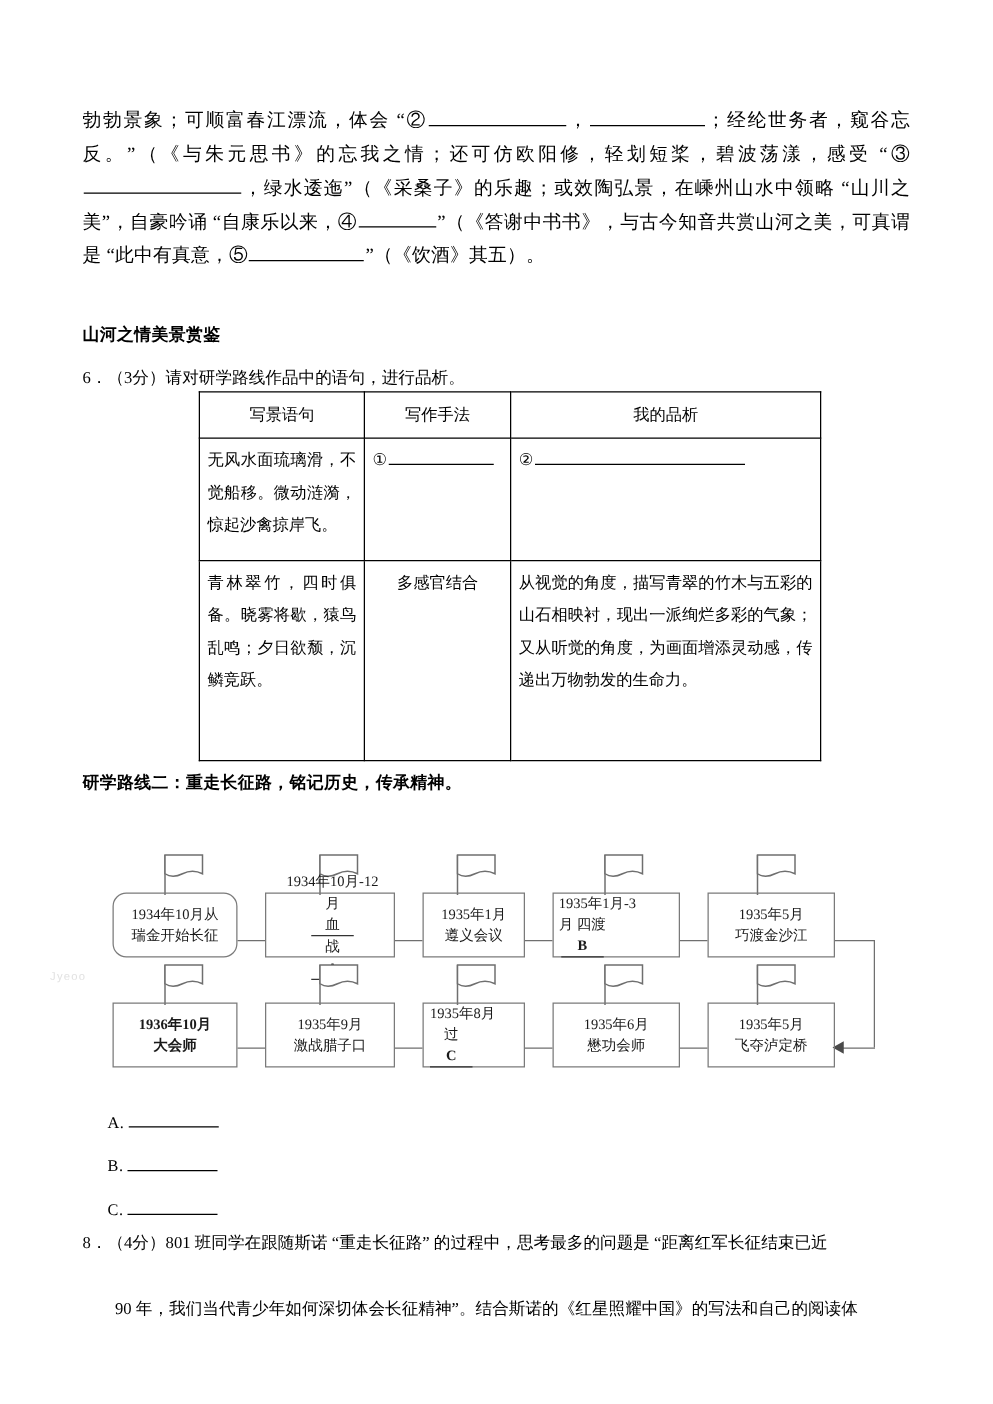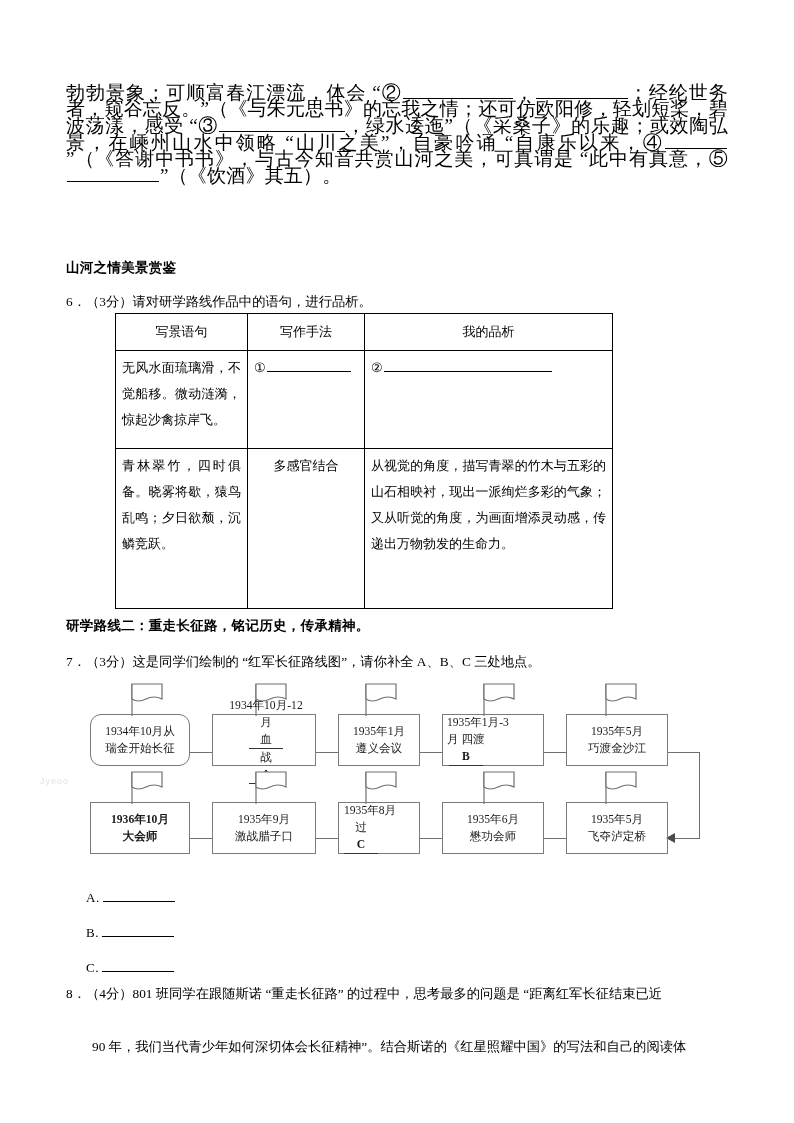--- a/index.html
+++ b/index.html
@@ -18,22 +18,22 @@
   .page {
     position: absolute;
     left: 0; top: 0;
     width: 794px;
     height: 1123px;
   }
 
   
   .para {
     position: absolute;
-    font-size: 19px;
-    line-height: 16px;
+    font-size: 15px;
+    line-height: 27px;
     letter-spacing: 0.2px;
     text-align: justify;
     text-justify: inter-ideograph;
     white-space: normal;
   }
   .blank {
     display: inline-block;
     border-bottom: 1px solid #000;
     vertical-align: baseline;
     height: 14px;
@@ -50,20 +50,21 @@
     font-size: 13.3px;
     line-height: 27px;
   }
 
   
   .tbl {
     position: absolute;
     border-collapse: collapse;
     table-layout: fixed;
     font-size: 13px;
+    margin-left: 44px;
   }
   .tbl td, .tbl th {
     border: 1px solid #000;
     padding: 4px 6px;
     vertical-align: top;
     font-weight: normal;
     line-height: 26px;
   }
   .tbl .hd { text-align: center; vertical-align: middle; height: 28px; line-height: 22px;}
   .cell-center { text-align: center; }
@@ -171,21 +172,20 @@
       <tr style="height:160px;">
         <td class="cell-just">青林翠竹，四时俱备。晓雾将歇，猿鸟乱鸣；夕日欲颓，沉鳞竞跃。</td>
         <td class="cell-center">多感官结合</td>
         <td class="cell-just">从视觉的角度，描写青翠的竹木与五彩的山石相映衬，现出一派绚烂多彩的气象；又从听觉的角度，为画面增添灵动感，传递出万物勃发的生命力。</td>
       </tr>
     </tbody>
   </table>
 
   <div class="sec-head" style="left:66px; top:617px;">研学路线二：重走长征路，铭记历史，传承精神。</div>
 
-  <div class="qline" style="left:66px; top:648px;">7．（3分）这是同学们绘制的 “红军长征路线图”，请你补全 A、B、C 三处地点。</div>
 
   <div class="chart">
 
     <div class="conn h" style="left:112px; top:80px; width:22px;"></div>
     <div class="conn h" style="left:238px; top:80px; width:22px;"></div>
     <div class="conn h" style="left:342px; top:80px; width:22px;"></div>
     <div class="conn h" style="left:466px; top:80px; width:22px;"></div>
 
     <div class="conn h" style="left:590px; top:80px; width:32px;"></div>
     <div class="conn v" style="left:621px; top:80px; height:86px;"></div>

